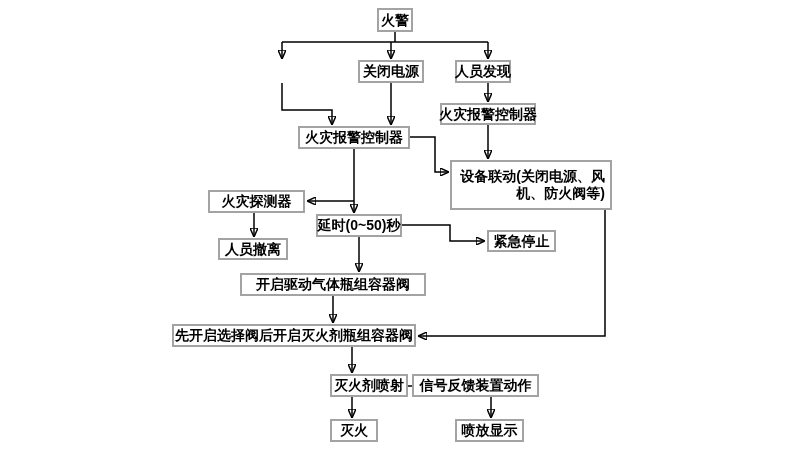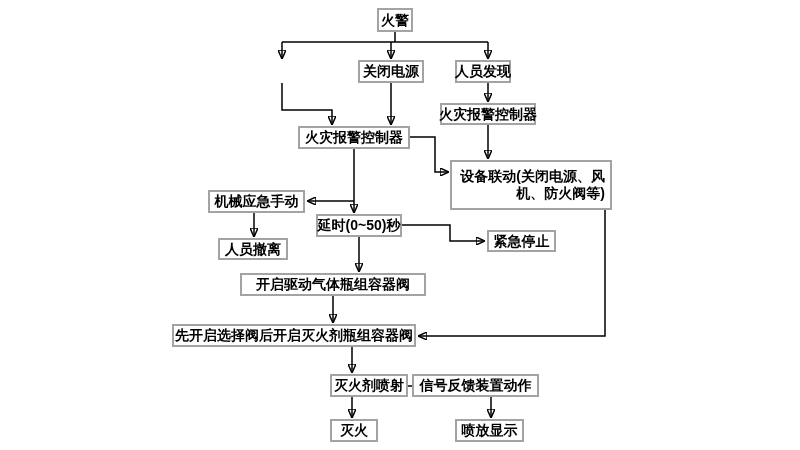--- a/index.html
+++ b/index.html
@@ -83,21 +83,21 @@
   <div class="node" style="left:358px;top:60px;width:66px;height:23px">关闭电源</div>
 
   <div class="node" style="left:455px;top:60px;width:56px;height:23px">人员发现</div>
 
   <div class="node" style="left:440px;top:103px;width:96px;height:22px">火灾报警控制器</div>
 
   <div class="node" style="left:298px;top:126px;width:112px;height:23px">火灾报警控制器</div>
 
   <div class="node wrap" style="left:450px;top:160px;width:162px;height:50px">设备联动(关闭电源、风机、防火阀等)</div>
 
-  <div class="node" style="left:208px;top:190px;width:97px;height:23px">机械应急手动</div>
+  <div class="node" style="left:208px;top:190px;width:97px;height:23px">火灾探测器</div>
 
   <div class="node" style="left:316px;top:214px;width:86px;height:23px">延时(0~50)秒</div>
 
   <div class="node" style="left:487px;top:230px;width:69px;height:22px">紧急停止</div>
 
   <div class="node" style="left:218px;top:238px;width:70px;height:22px">人员撤离</div>
 
   <div class="node" style="left:240px;top:273px;width:186px;height:23px">开启驱动气体瓶组容器阀</div>
 
   <div class="node" style="left:172px;top:324px;width:244px;height:23px">先开启选择阀后开启灭火剂瓶组容器阀</div>

